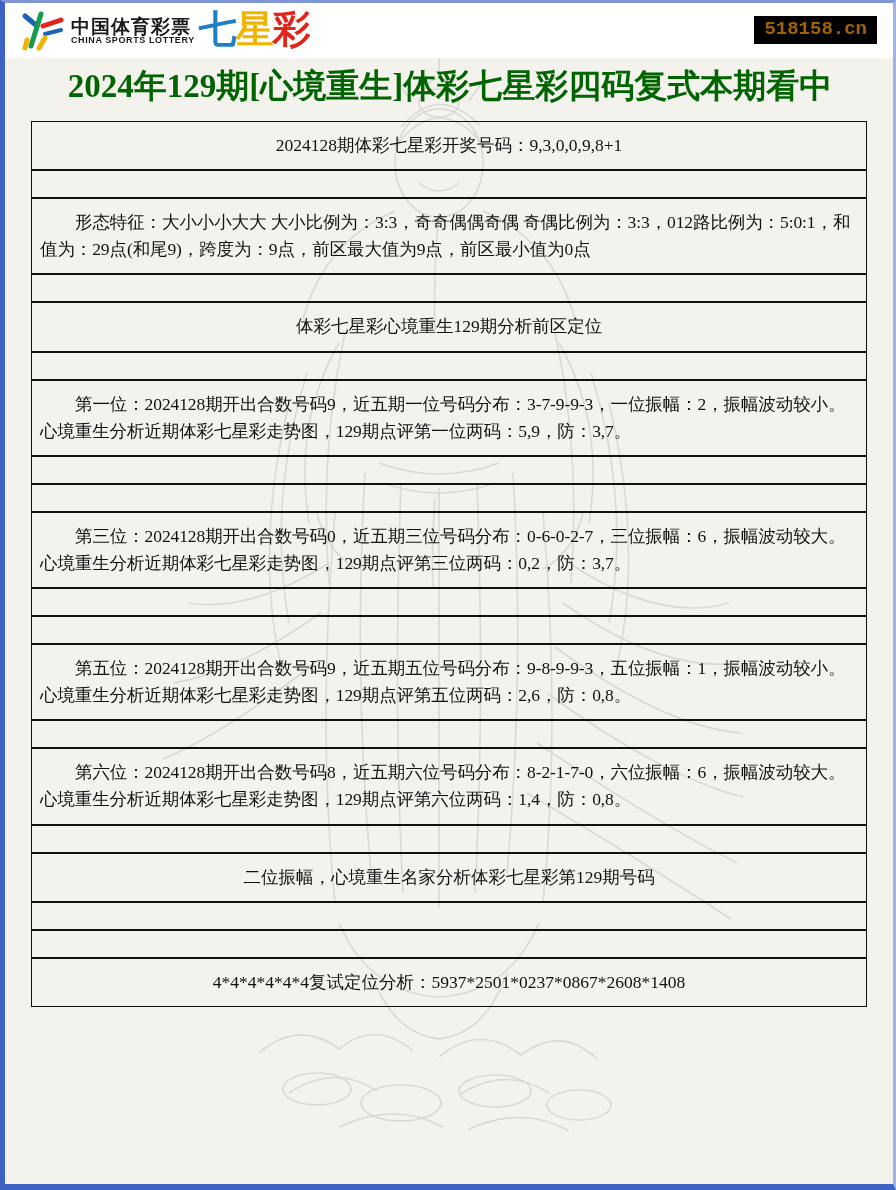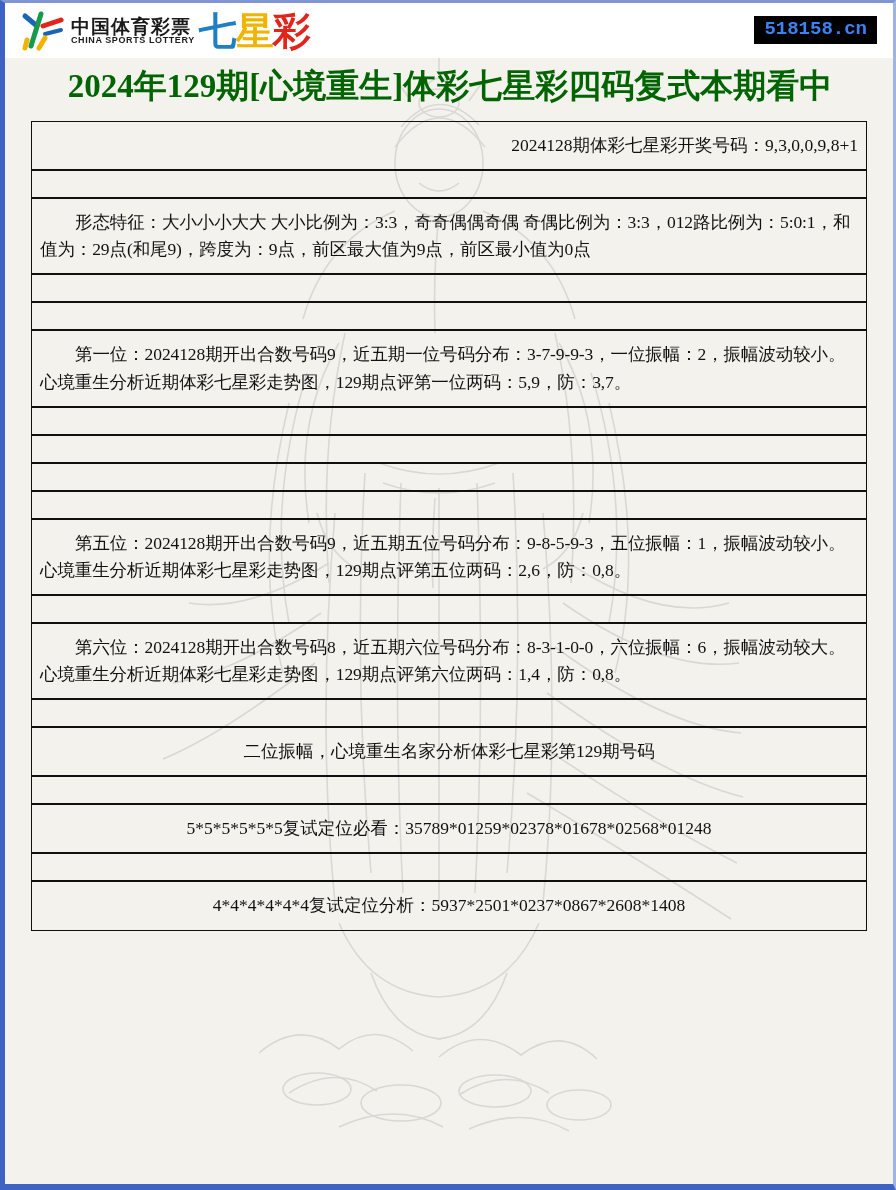--- a/index.html
+++ b/index.html
@@ -51,21 +51,20 @@
     position: relative;
     height: 55px;
     background: #ffffff;
     display: flex;
     align-items: center;
     padding: 0 12px 0 16px;
     box-sizing: border-box;
   }
   #brand-lockup {
     display: flex;
-    align-items: center;
     gap: 6px;
   }
   #csl-emblem { flex: 0 0 auto; display:block; }
   #brand-words {
     display: flex;
     flex-direction: column;
     justify-content: center;
     line-height: 1;
   }
   #brand-cn {
@@ -94,21 +93,21 @@
   }
   #brand-game .g1 { color: #1f7fc4; }
   #brand-game .g2 { color: #f0b400; }
   #brand-game .g3 { color: #e2241b; }
 
   #site-badge {
     position: absolute;
     right: 16px;
     top: 13px;
     background: #000000;
-    color: #3b82f6;
+    color: #a16207;
     font-family: "Liberation Mono", "DejaVu Sans Mono", monospace;
     font-size: 19px;
     font-weight: bold;
     padding: 3px 10px 4px 10px;
     letter-spacing: 0px;
     line-height: 1.1;
   }
 
   
   #page-title {
@@ -133,21 +132,21 @@
   #analysis-table td {
     border: 1px solid #101010;
     background: transparent;
     padding: 10px 8px;
     font-size: 17.5px;
     color: #111111;
     line-height: 1.55;
     vertical-align: middle;
   }
   td.row-center {
-    text-align: right;
+    text-align: center;
   }
   td.row-para {
     text-align: left;
     text-indent: 2em;
     padding: 9px 6px 10px 6px;
     letter-spacing: -0.1px;
   }
   td.row-heading {
     text-align: center;
     font-weight: normal;
@@ -268,67 +267,70 @@
             <td colspan="3"></td>
           </tr>
 
         <tr>
           <td class="row-para" colspan="3">形态特征：大小小小大大 大小比例为：3:3，奇奇偶偶奇偶 奇偶比例为：3:3，012路比例为：5:0:1，和值为：29点(和尾9)，跨度为：9点，前区最大值为9点，前区最小值为0点</td>
         </tr>
         <tr class="spacer-row">
             <td colspan="3"></td>
           </tr>
 
+        <tr>
+          <td class="row-heading" colspan="3">体彩七星彩心境重生129期分析前区定位</td>
+        </tr>
         <tr class="spacer-row">
             <td colspan="3"></td>
           </tr>
 
         <tr>
           <td class="row-para" colspan="3">第一位：2024128期开出合数号码9，近五期一位号码分布：3-7-9-9-3，一位振幅：2，振幅波动较小。心境重生分析近期体彩七星彩走势图，129期点评第一位两码：5,9，防：3,7。</td>
         </tr>
         <tr class="spacer-row">
             <td colspan="3"></td>
           </tr>
 
         <tr class="spacer-row">
             <td colspan="3"></td>
           </tr>
 
-        <tr class="spacer-row">
-            <td colspan="3"></td>
-          </tr>
-
-        <tr class="spacer-row">
-            <td colspan="3"></td>
-          </tr>
-
-        <tr>
-          <td class="row-para" colspan="3">第五位：2024128期开出合数号码9，近五期五位号码分布：9-8-5-9-3，五位振幅：1，振幅波动较小。心境重生分析近期体彩七星彩走势图，129期点评第五位两码：2,6，防：0,8。</td>
-        </tr>
-        <tr class="spacer-row">
-            <td colspan="3"></td>
-          </tr>
-
-        <tr>
-          <td class="row-para" colspan="3">第六位：2024128期开出合数号码8，近五期六位号码分布：8-3-1-0-0，六位振幅：6，振幅波动较大。心境重生分析近期体彩七星彩走势图，129期点评第六位两码：1,4，防：0,8。</td>
+        <tr>
+          <td class="row-para" colspan="3">第三位：2024128期开出合数号码0，近五期三位号码分布：0-6-0-2-7，三位振幅：6，振幅波动较大。心境重生分析近期体彩七星彩走势图，129期点评第三位两码：0,2，防：3,7。</td>
+        </tr>
+        <tr class="spacer-row">
+            <td colspan="3"></td>
+          </tr>
+
+        <tr class="spacer-row">
+            <td colspan="3"></td>
+          </tr>
+
+        <tr>
+          <td class="row-para" colspan="3">第五位：2024128期开出合数号码9，近五期五位号码分布：9-8-9-9-3，五位振幅：1，振幅波动较小。心境重生分析近期体彩七星彩走势图，129期点评第五位两码：2,6，防：0,8。</td>
+        </tr>
+        <tr class="spacer-row">
+            <td colspan="3"></td>
+          </tr>
+
+        <tr>
+          <td class="row-para" colspan="3">第六位：2024128期开出合数号码8，近五期六位号码分布：8-2-1-7-0，六位振幅：6，振幅波动较大。心境重生分析近期体彩七星彩走势图，129期点评第六位两码：1,4，防：0,8。</td>
         </tr>
         <tr class="spacer-row">
             <td colspan="3"></td>
           </tr>
 
         <tr>
           <td class="row-heading" colspan="3">二位振幅，心境重生名家分析体彩七星彩第129期号码</td>
         </tr>
         <tr class="spacer-row">
             <td colspan="3"></td>
           </tr>
 
-        <tr>
-          <td class="row-heading" colspan="3">5*5*5*5*5*5复试定位必看：35789*01259*02378*01678*02568*01248</td>
-        </tr>
         <tr class="spacer-row">
             <td colspan="3"></td>
           </tr>
 
         <tr>
           <td class="row-heading" colspan="3">4*4*4*4*4*4复试定位分析：5937*2501*0237*0867*2608*1408</td>
         </tr>
 
       </tbody>
     </table>

